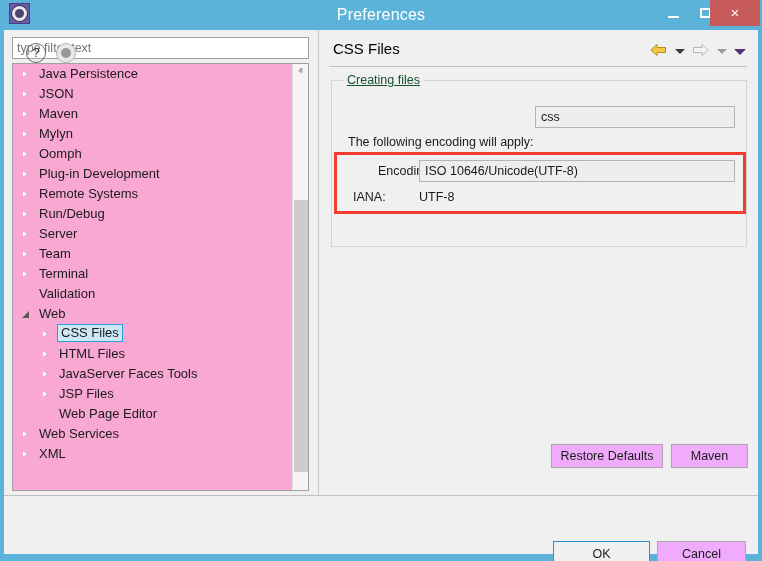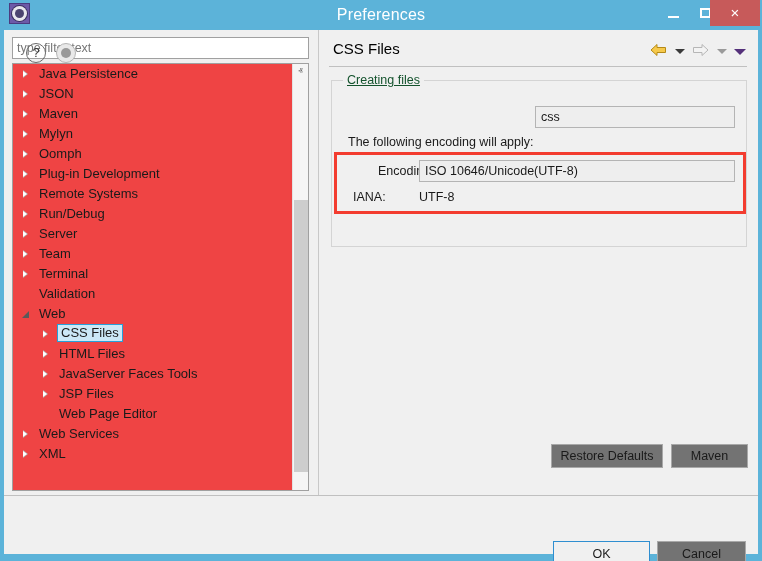--- a/index.html
+++ b/index.html
@@ -119,21 +119,21 @@
     font-size: 12.5px;
     color: #808080;
     padding: 0 4px;
     line-height: 20px;
     outline: none;
   }
   #tree-box {
     position: absolute;
     left: 8px; top: 33px;
     width: 297px; height: 428px;
-    background: #ef4444;
+    background: #f9a8d4;
     border: 1px solid #a0a0a0;
     box-sizing: border-box;
     overflow: hidden;
   }
   .tree-item {
     position: relative;
     height: 20px;
     line-height: 20px;
     font-size: 13px;
     color: #1a1a1a;
@@ -327,21 +327,21 @@
     left: 15px; top: 122px;
     width: 412px; height: 62px;
     border: 3px solid #f33c2f;
     box-sizing: border-box;
     pointer-events: none;
   }
 
   
   .btn {
     position: absolute;
-    background: #737373;
+    background: #f0abfc;
     border: 1px solid #a8a8a8;
     box-sizing: border-box;
     font-family: "Liberation Sans", sans-serif;
     font-size: 12.5px;
     color: #1a1a1a;
     text-align: center;
     cursor: default;
     padding: 0;
   }
   #btn-restore { left: 232px; top: 414px; width: 112px; height: 24px; }

